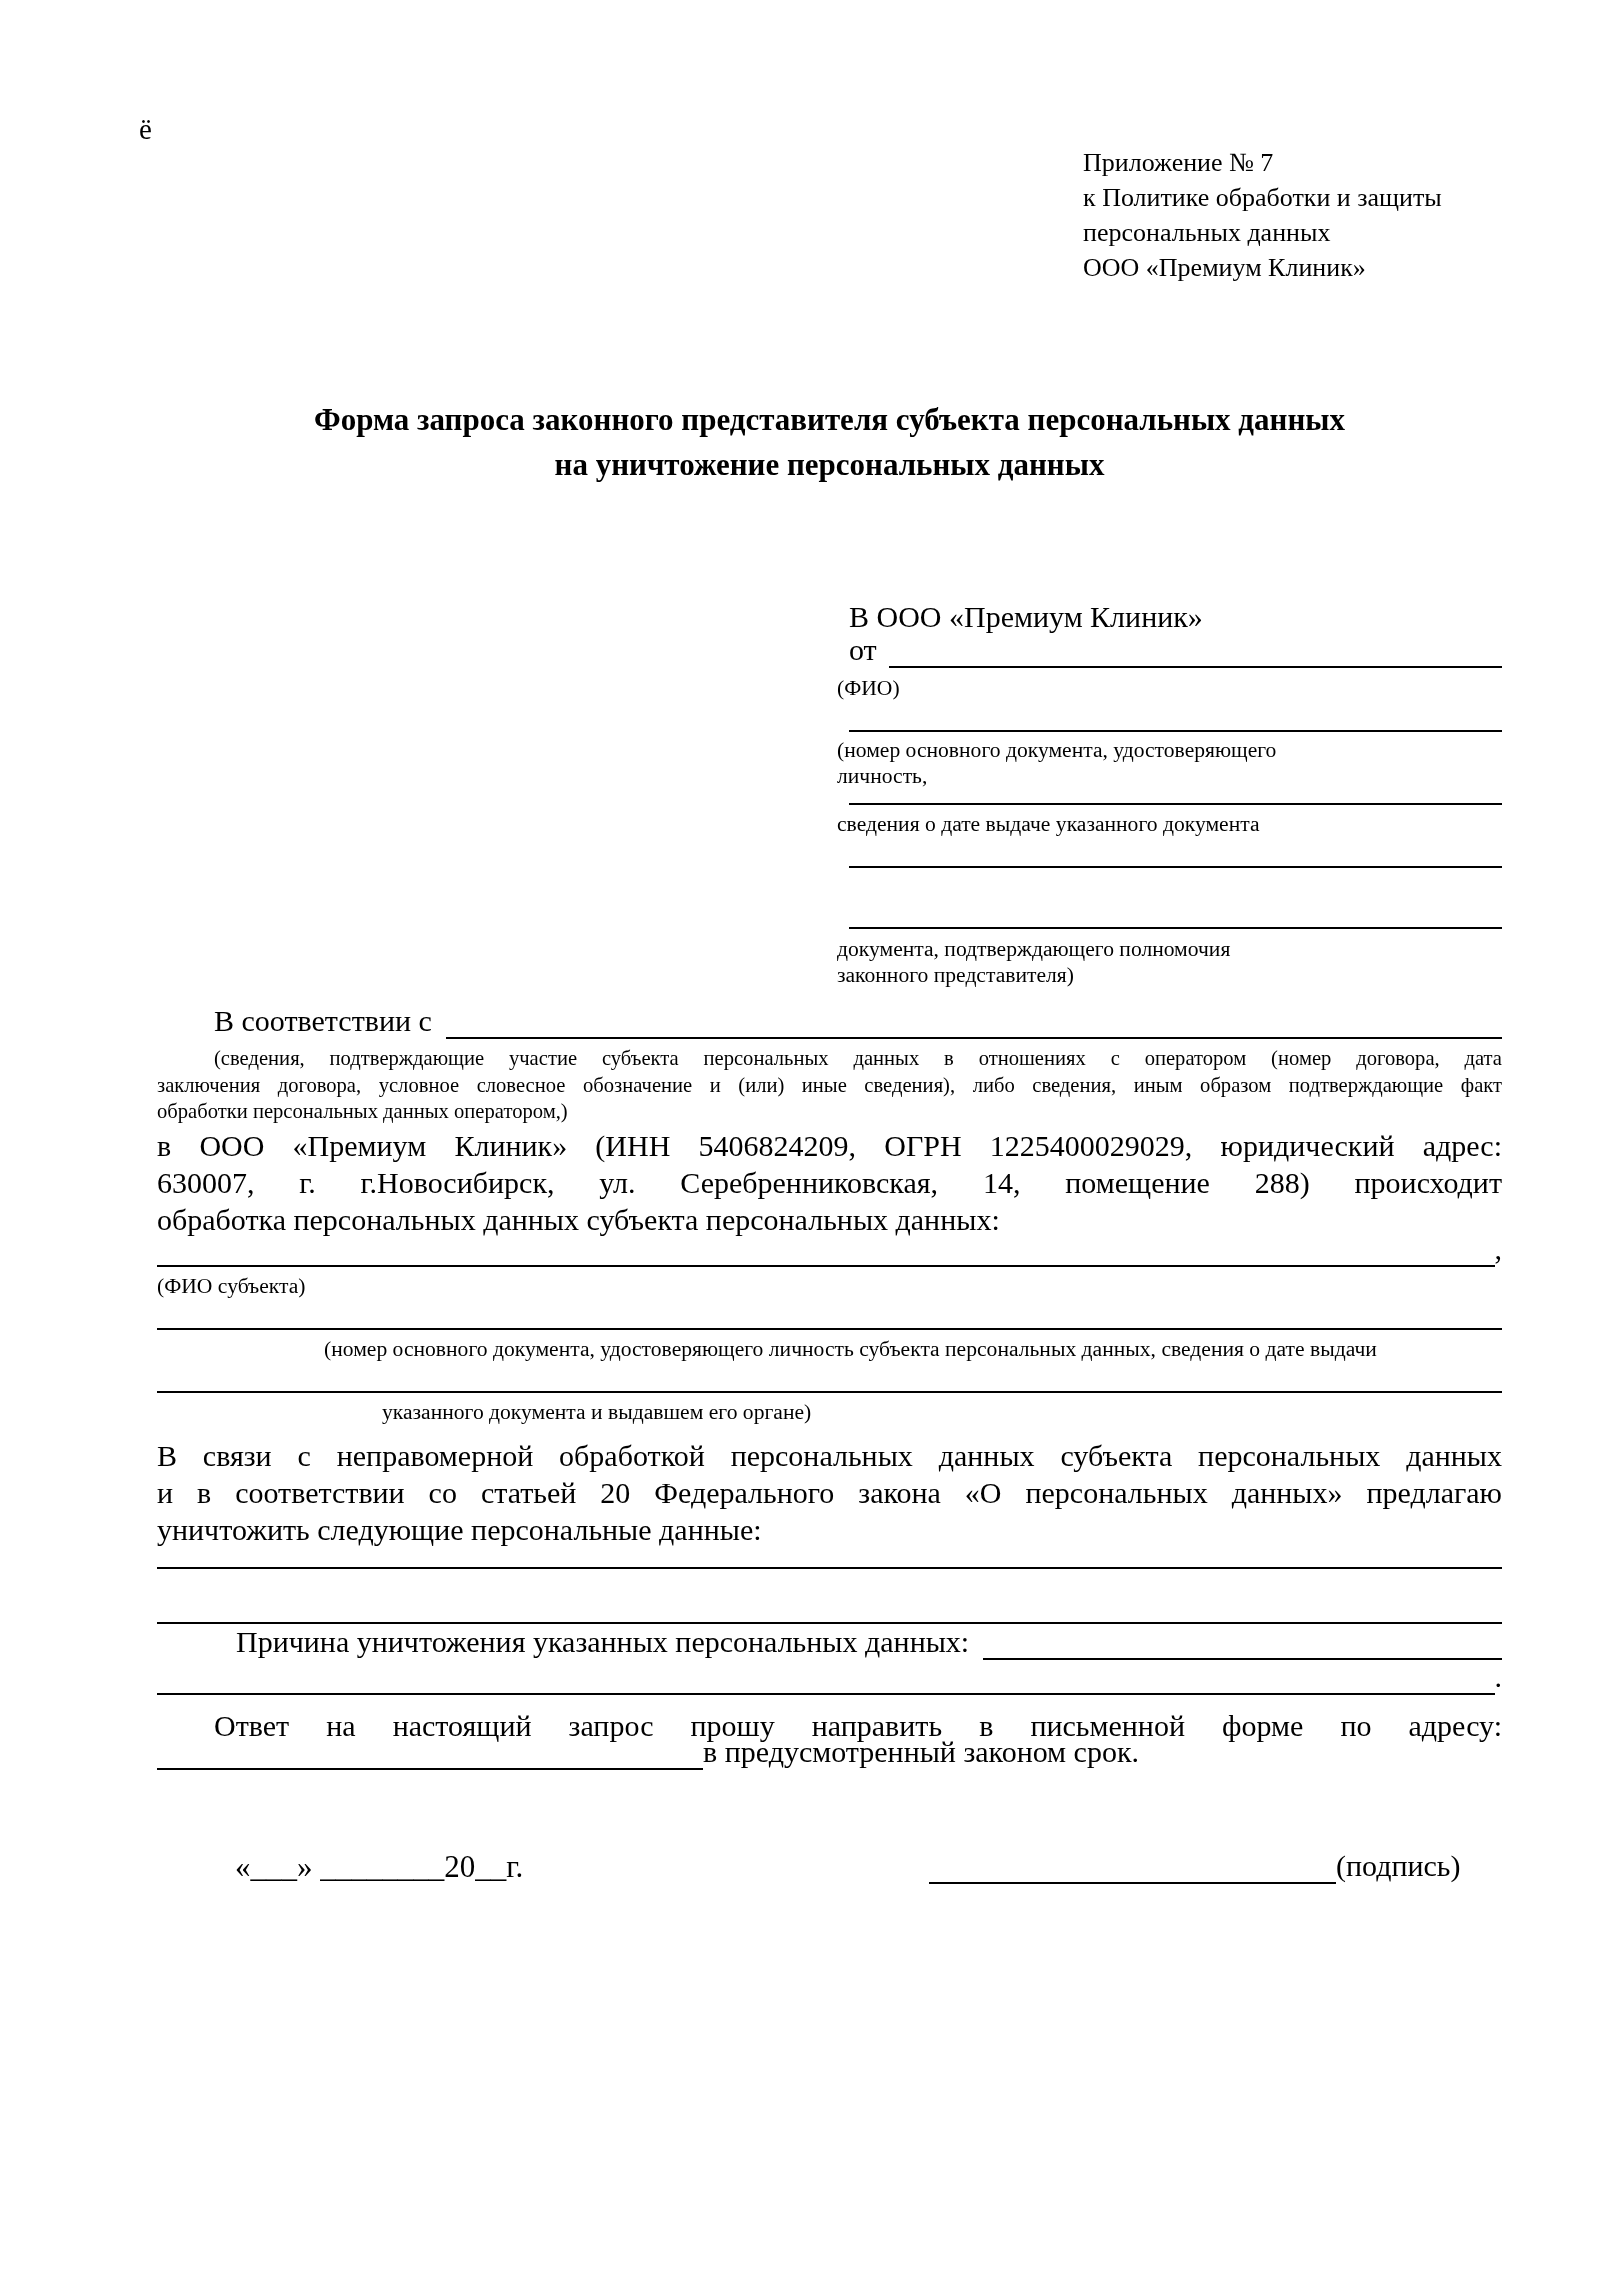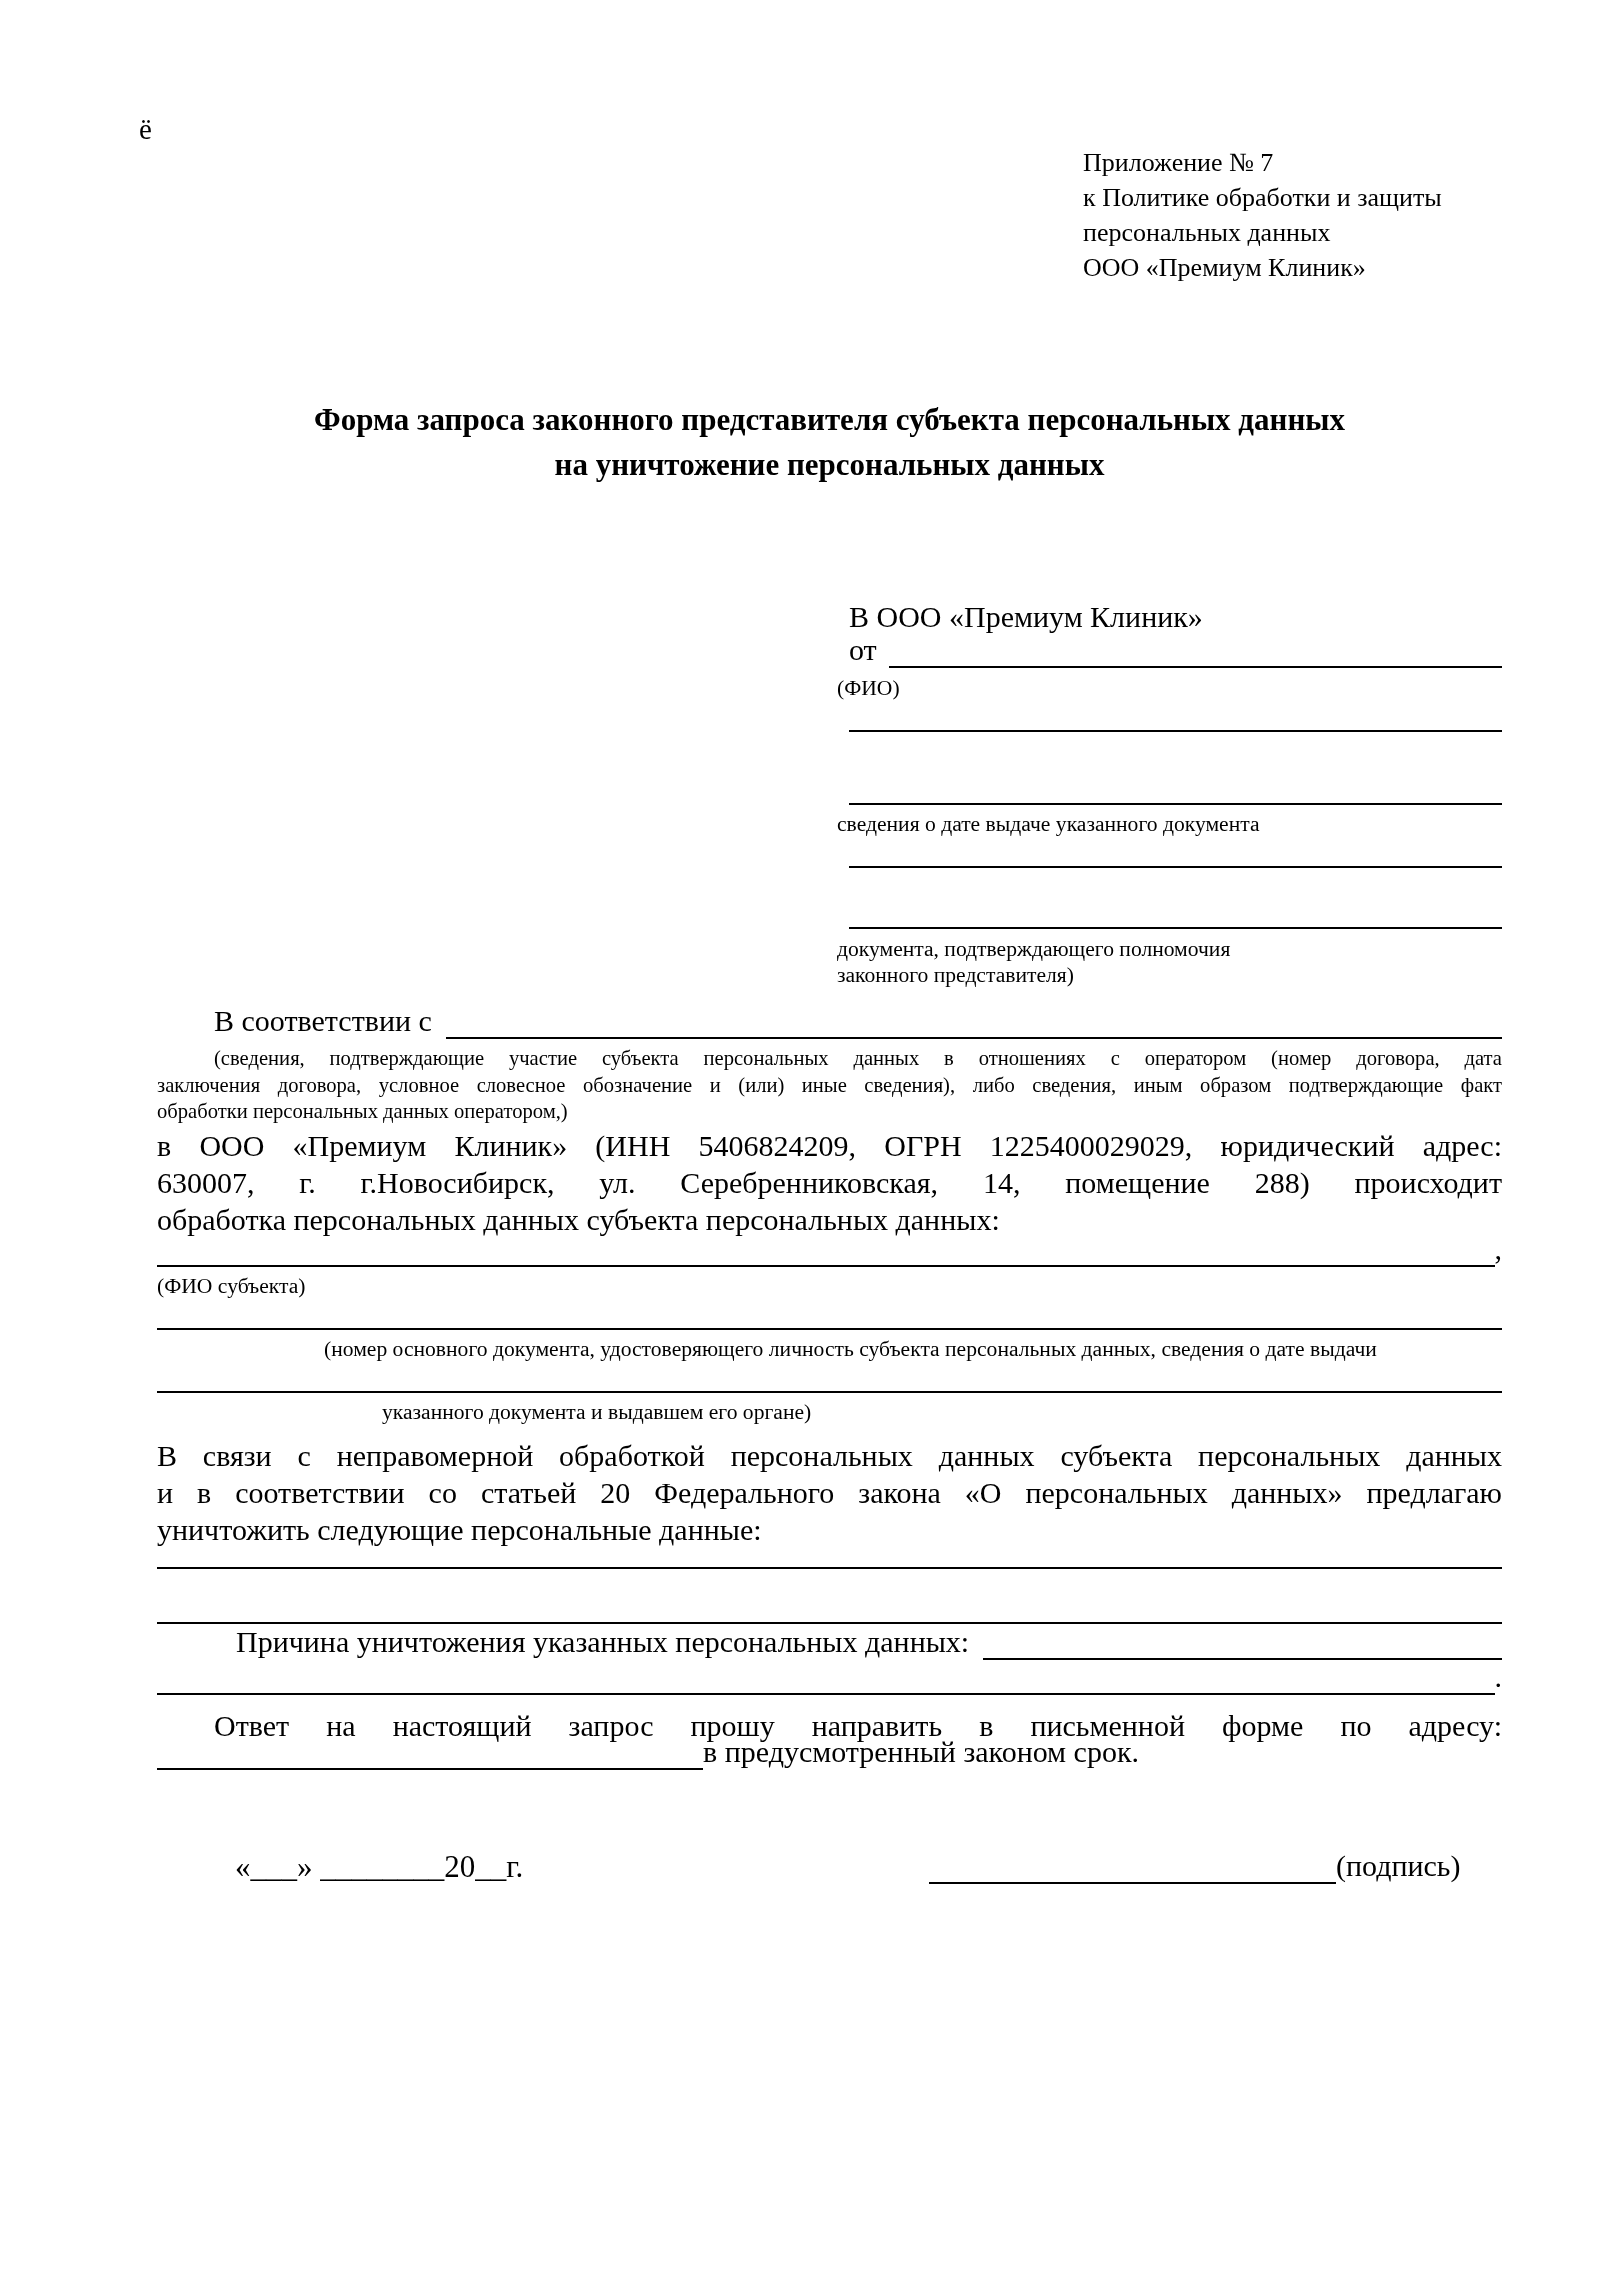--- a/index.html
+++ b/index.html
@@ -46,20 +46,21 @@
 
   <div class="abs body-text" style="left:806px;top:598px;margin-left:43px;">В ООО «Премиум Клиник»</div>
 
   <div class="abs flex-row body-text" style="left:849px;top:635px;width:653px;height:33px;">
     <span style="padding-right:11.8px;">от</span>
     <span class="fill"></span>
   </div>
   <div class="abs small-text center" style="left:837px;top:676px;width:457px;">(ФИО)</div>
 
   <div class="abs rule" style="left:849px;top:730px;width:653px;"></div>
+  <div class="abs small-text center" style="left:837px;top:738px;width:457px;">(номер основного документа, удостоверяющего личность,</div>
 
   <div class="abs rule" style="left:849px;top:803px;width:653px;"></div>
   <div class="abs small-text center" style="left:837px;top:812px;width:457px;">сведения о дате выдаче указанного документа</div>
 
   <div class="abs rule" style="left:849px;top:866px;width:653px;"></div>
 
   <div class="abs rule" style="left:849px;top:927px;width:653px;"></div>
   <div class="abs small-text center" style="left:837px;top:937px;width:457px;">документа, подтверждающего полномочия законного представителя)</div>
 
   <div class="abs flex-row body-text" style="left:157px;top:1008px;width:1345px;height:31px;">

